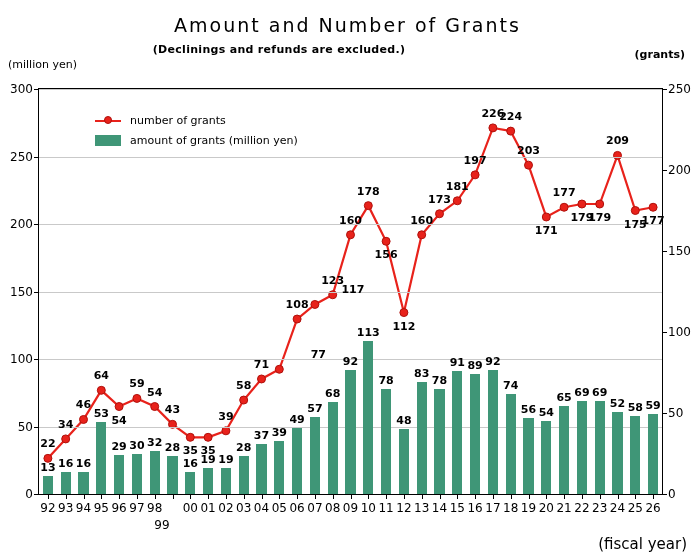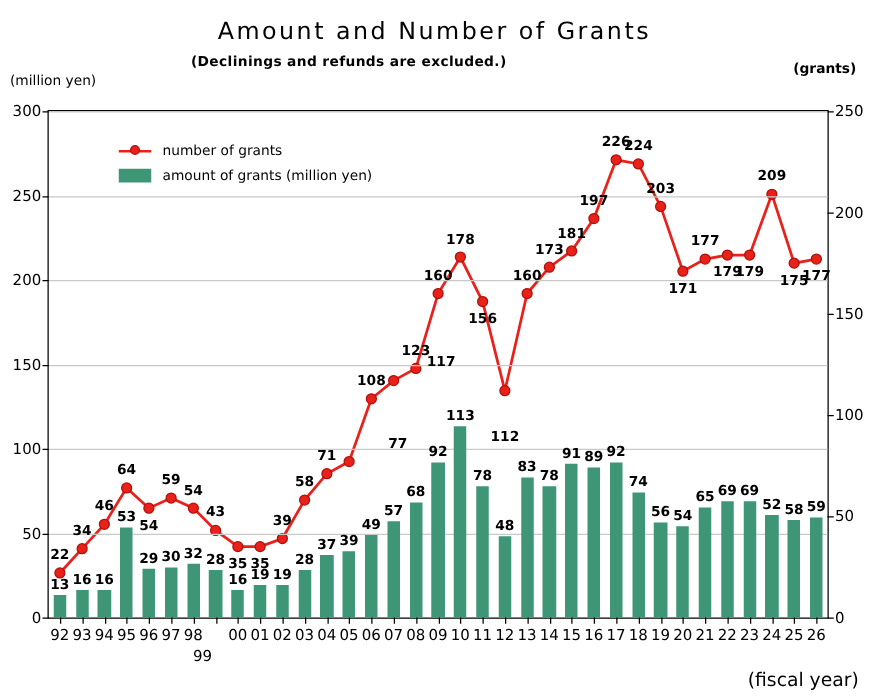--- a/index.html
+++ b/index.html
@@ -323,21 +323,21 @@
       <div class="linelabel" style="left: 186.9px; top: 320.82px;">39</div>
       <div class="linelabel" style="left: 204.7px; top: 290.04px;">58</div>
       <div class="linelabel" style="left: 222.5px; top: 268.98px;">71</div>
       <div class="linelabel" style="left: 240.3px; top: 259.26px; margin-left: 39px;">77</div>
       <div class="linelabel" style="left: 258.1px; top: 209.04px;">108</div>
       <div class="linelabel" style="left: 275.9px; top: 194.46px; margin-left: 38px;">117</div>
       <div class="linelabel" style="left: 293.7px; top: 184.74px;">123</div>
       <div class="linelabel" style="left: 311.5px; top: 124.8px;">160</div>
       <div class="linelabel" style="left: 329.3px; top: 95.64px;">178</div>
       <div class="linelabel" style="left: 347.1px; top: 159.28px;">156</div>
-      <div class="linelabel" style="left: 364.9px; top: 230.56px; margin-top: 23px;">112</div>
+      <div class="linelabel" style="left: 364.9px; top: 230.56px;">112</div>
       <div class="linelabel" style="left: 382.7px; top: 124.8px;">160</div>
       <div class="linelabel" style="left: 400.5px; top: 103.74px;">173</div>
       <div class="linelabel" style="left: 418.3px; top: 90.78px;">181</div>
       <div class="linelabel" style="left: 436.1px; top: 64.86px;">197</div>
       <div class="linelabel" style="left: 453.9px; top: 17.88px;">226</div>
       <div class="linelabel" style="left: 471.7px; top: 21.12px;">224</div>
       <div class="linelabel" style="left: 489.5px; top: 55.14px;">203</div>
       <div class="linelabel" style="left: 507.3px; top: 134.98px;">171</div>
       <div class="linelabel" style="left: 525.1px; top: 97.26px;">177</div>
       <div class="linelabel" style="left: 542.9px; top: 122.02px;">179</div>

